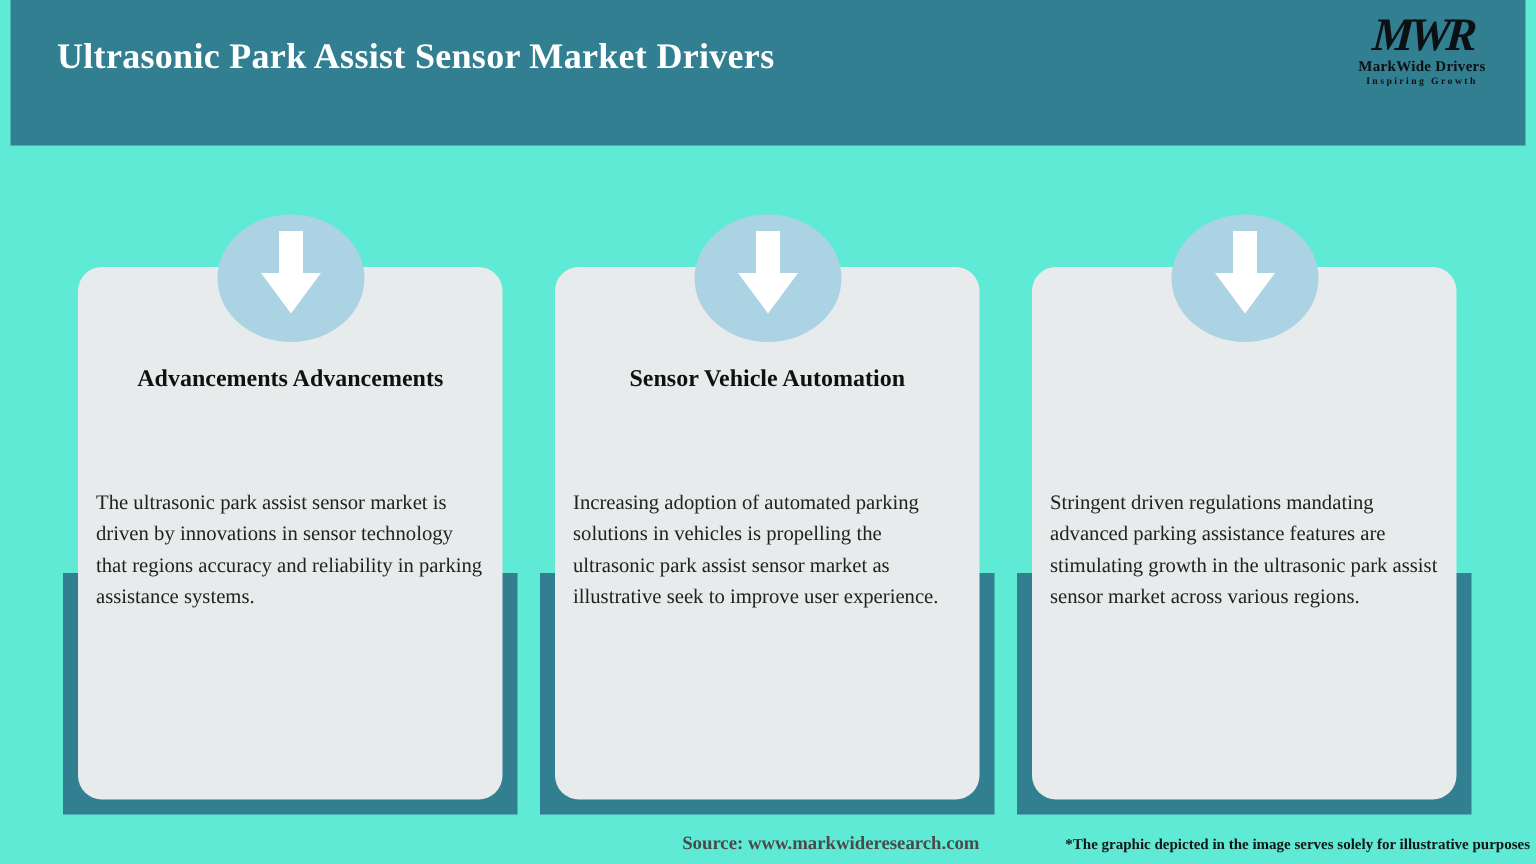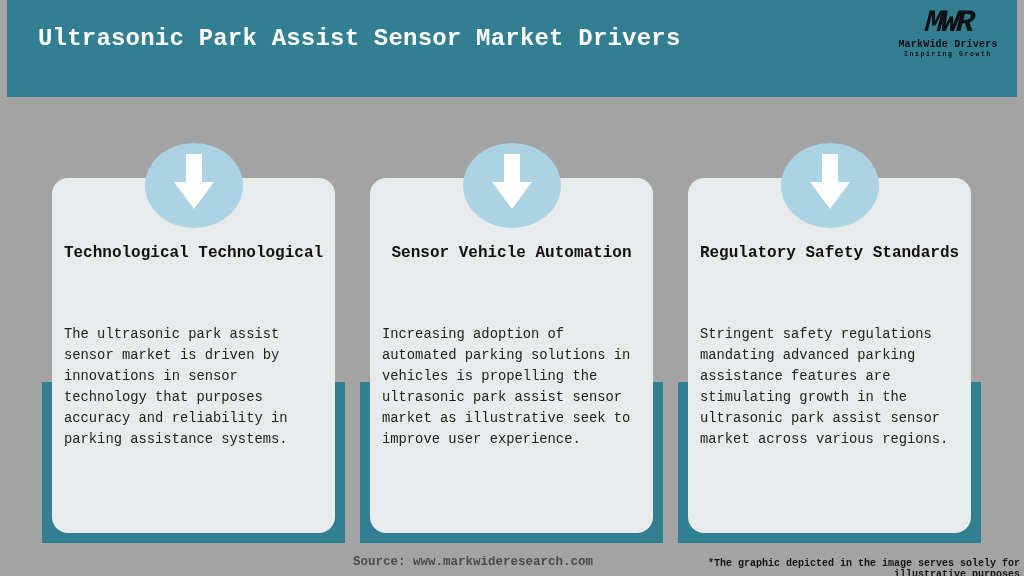--- a/index.html
+++ b/index.html
@@ -1,18 +1,18 @@
 <!DOCTYPE html>
 <html><head>
 <meta charset="utf-8">
 <style>
   html,body{margin:0;padding:0;background:#ffffff;}
   .canvas{
     position:relative;width:1024px;height:576px;overflow:hidden;
-    background:#a3a3a3;font-family:Liberation Mono, monospace;
+    background:#5eead4;font-family:Liberation Serif, serif;
   }
   
   .header{
     position:absolute;left:7px;right:7px;top:0;height:97px;
     background:#317f91;
   }
   .header-title{
     position:absolute;left:31px;top:25px;
     color:#ffffff;font-size:24px;font-weight:bold;letter-spacing:.2px;
   }
@@ -50,21 +50,21 @@
     position:absolute;top:66px;left:6px;right:6px;z-index:2;
     text-align:center;font-size:16px;font-weight:bold;color:#111111;
   }
   .card-text{
     position:absolute;top:146px;left:12px;right:10px;z-index:2;
     font-size:13.8px;line-height:21px;color:#222222;
   }
   
   .footer-source{
     position:absolute;left:353px;width:300px;top:555px;
-    text-align:left;font-size:12.5px;font-weight:bold;color:#4a4a4a;
+    text-align:right;font-size:12.5px;font-weight:bold;color:#4a4a4a;
   }
   .footer-disclaimer{
     position:absolute;right:4px;top:558px;width:330px;
     text-align:right;font-size:10px;font-weight:bold;color:#151515;
   }
 </style>
 </head>
 <body>
 
 <div class="canvas">
@@ -79,22 +79,22 @@
   </div>
 
   <div class="card card-1">
     <div class="teal-backdrop"></div>
     <div class="card-surface"></div>
     <div class="circle">
       <svg width="40" height="56" viewBox="0 0 40 56" aria-hidden="true">
         <polygon points="12,0 28,0 28,28 40,28 20,55 0,28 12,28" fill="#ffffff"></polygon>
       </svg>
     </div>
-    <div class="card-title">Technological Technological</div>
-    <div class="card-text">The ultrasonic park assist sensor market is driven by innovations in sensor technology that purposes accuracy and reliability in parking assistance systems.</div>
+    <div class="card-title">Advancements Advancements</div>
+    <div class="card-text">The ultrasonic park assist sensor market is driven by innovations in sensor technology that regions accuracy and reliability in parking assistance systems.</div>
   </div>
 
   <div class="card card-2">
     <div class="teal-backdrop"></div>
     <div class="card-surface"></div>
     <div class="circle">
       <svg width="40" height="56" viewBox="0 0 40 56" aria-hidden="true">
         <polygon points="12,0 28,0 28,28 40,28 20,55 0,28 12,28" fill="#ffffff"></polygon>
       </svg>
     </div>
@@ -103,20 +103,19 @@
   </div>
 
   <div class="card card-3">
     <div class="teal-backdrop"></div>
     <div class="card-surface"></div>
     <div class="circle">
       <svg width="40" height="56" viewBox="0 0 40 56" aria-hidden="true">
         <polygon points="12,0 28,0 28,28 40,28 20,55 0,28 12,28" fill="#ffffff"></polygon>
       </svg>
     </div>
-    <div class="card-title">Regulatory Safety Standards</div>
-    <div class="card-text">Stringent safety regulations mandating advanced parking assistance features are stimulating growth in the ultrasonic park assist sensor market across various regions.</div>
+    <div class="card-text">Stringent driven regulations mandating advanced parking assistance features are stimulating growth in the ultrasonic park assist sensor market across various regions.</div>
   </div>
 
   <div class="footer-source">Source: www.markwideresearch.com</div>
   <div class="footer-disclaimer">*The graphic depicted in the image serves solely for illustrative purposes</div>
 
 </div>
 
 </body></html>

